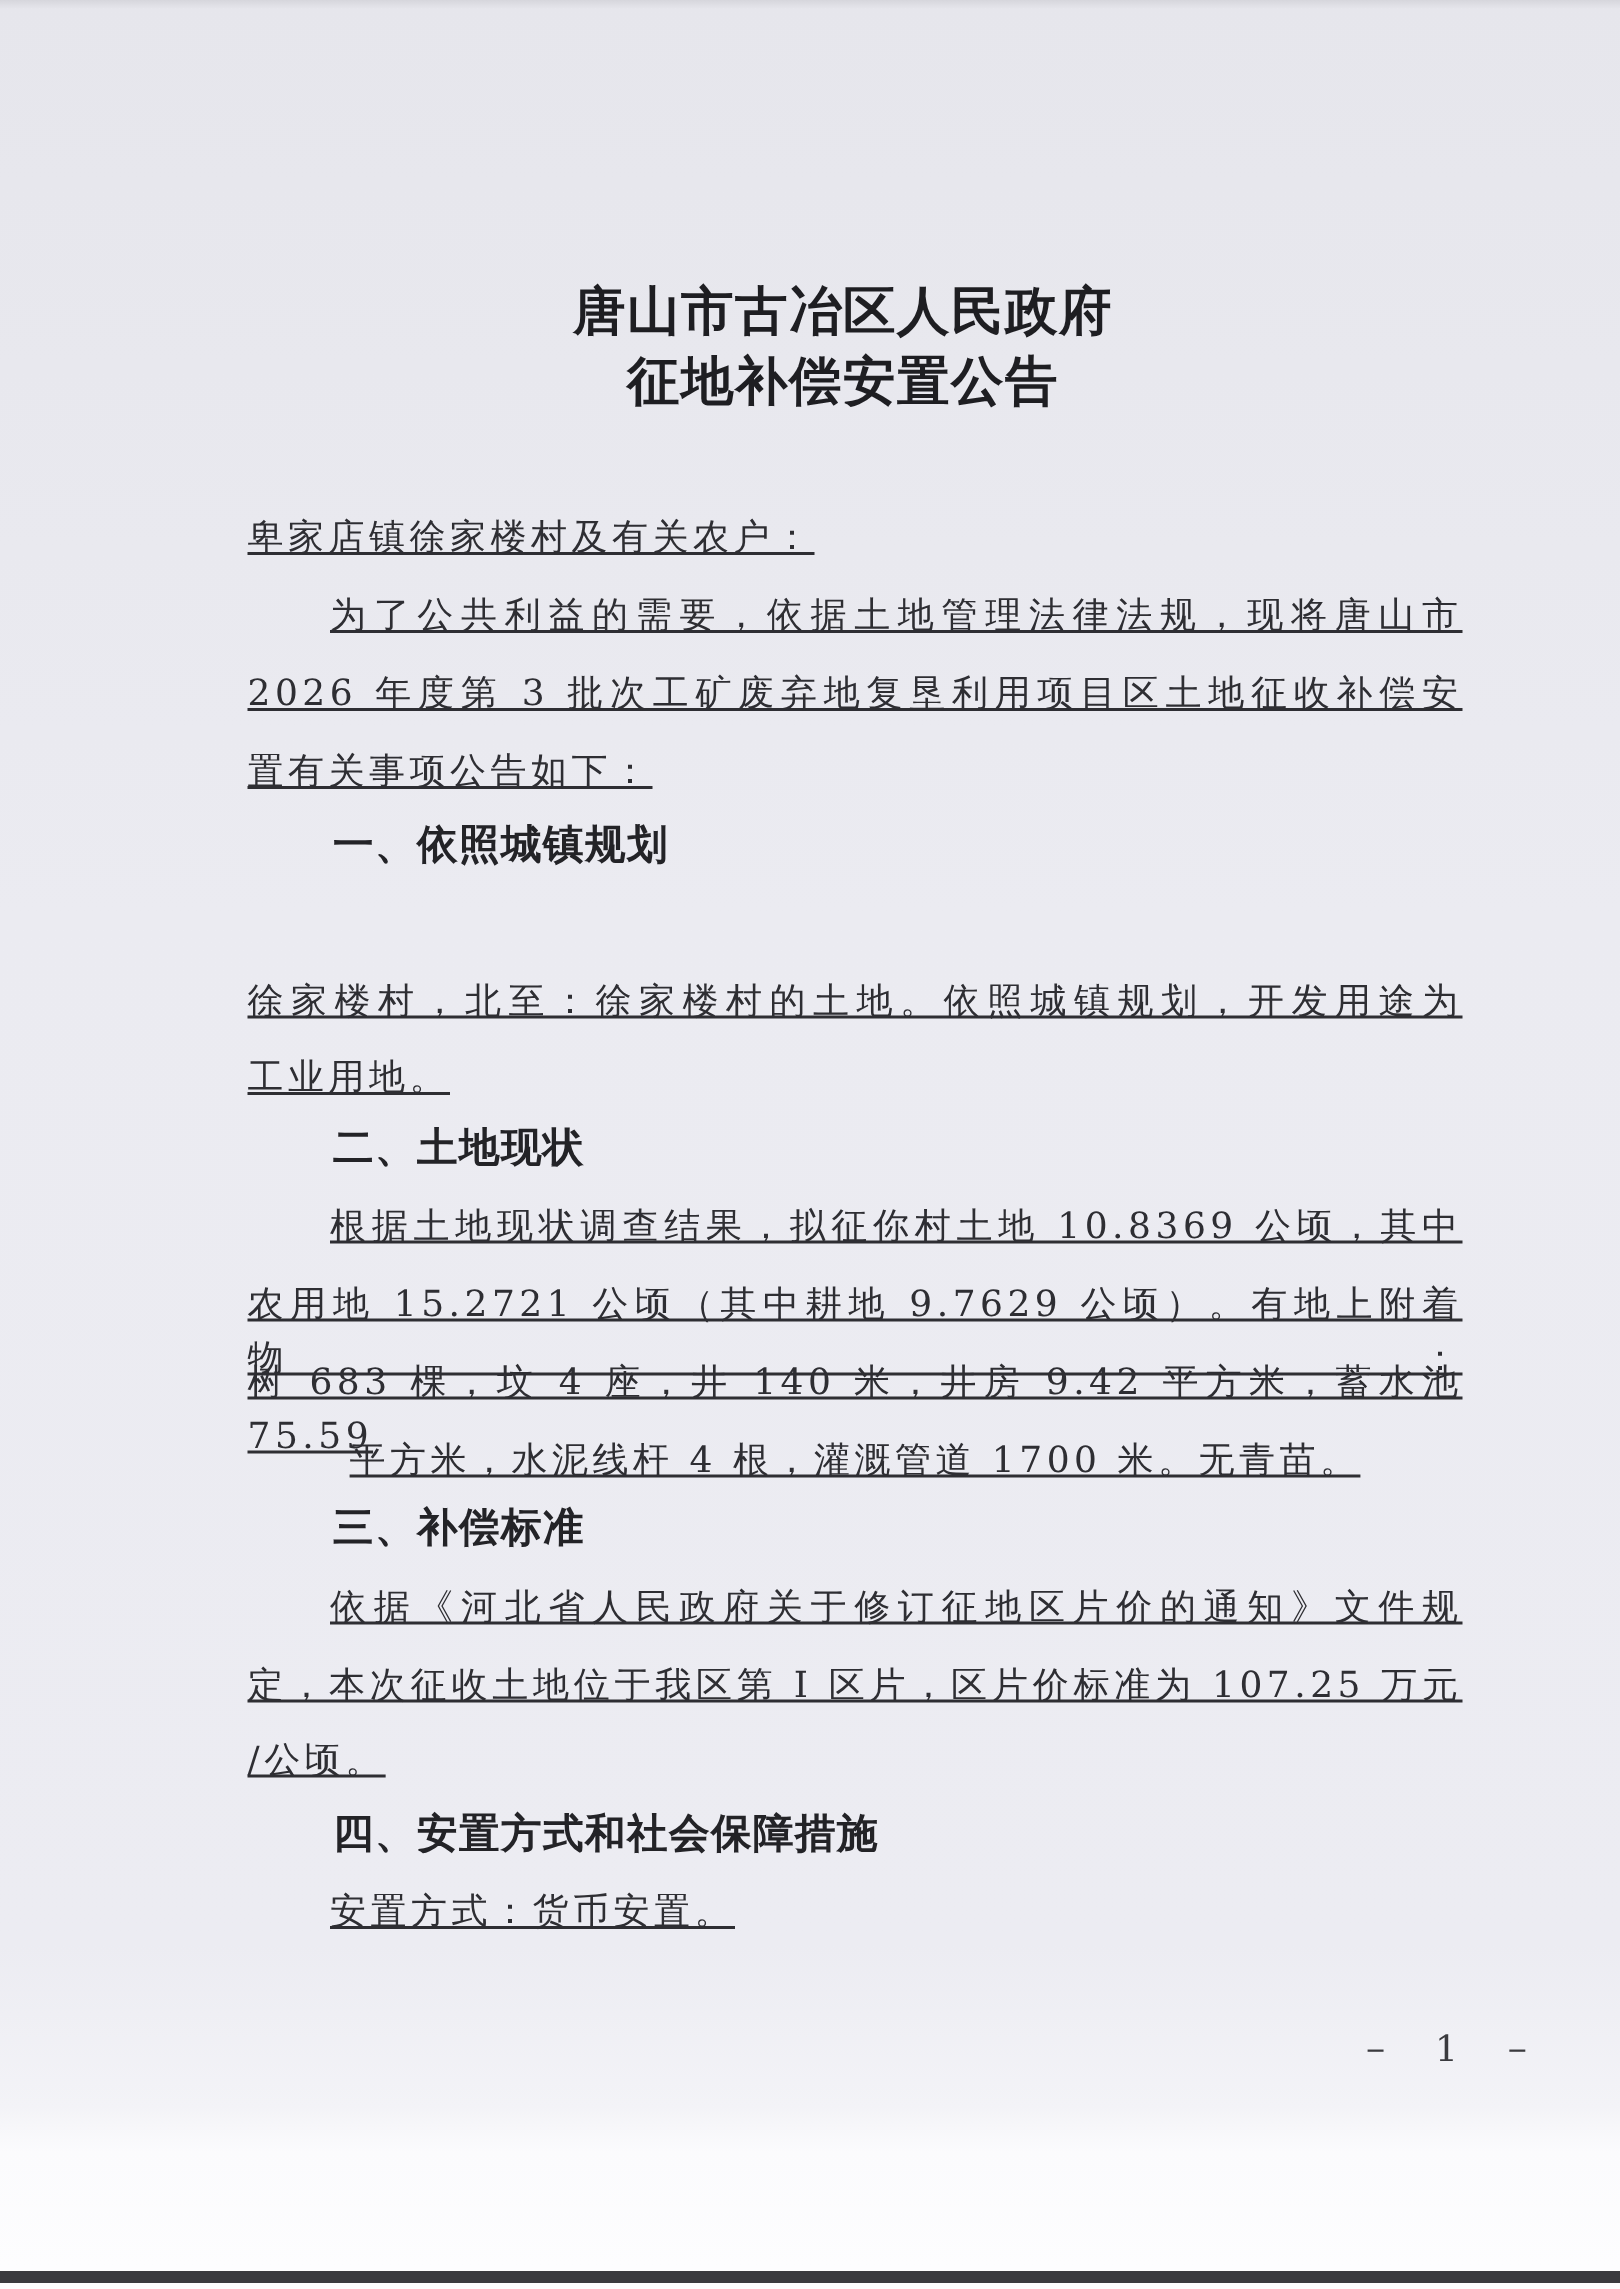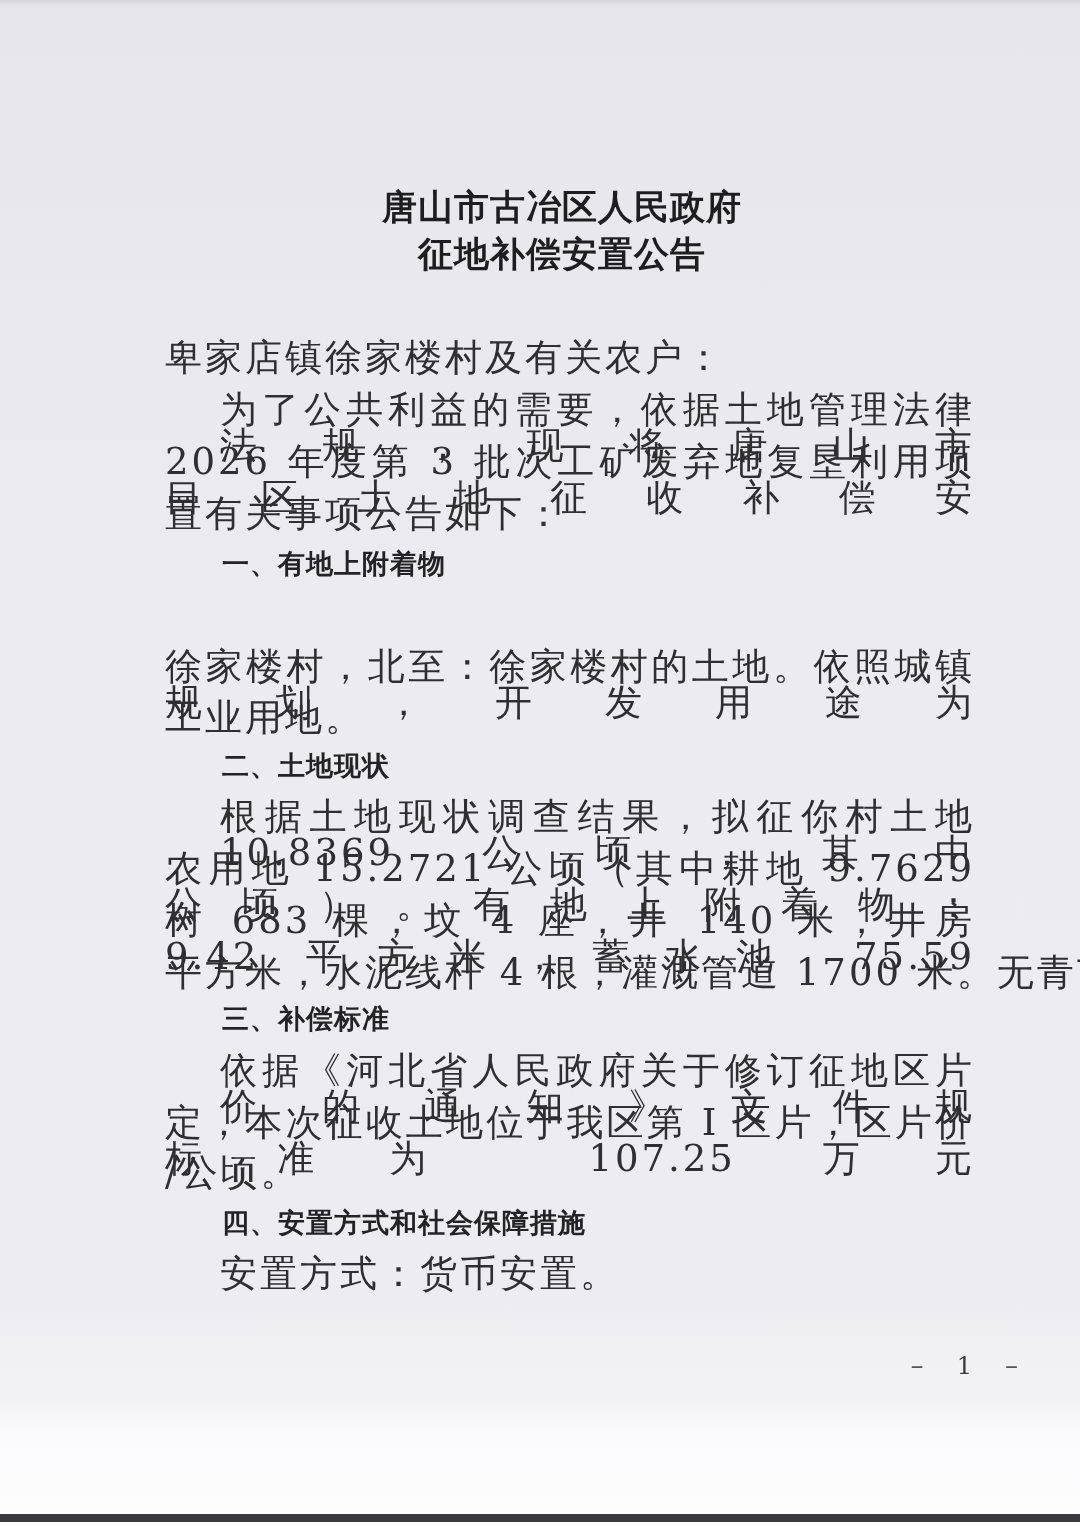--- a/index.html
+++ b/index.html
@@ -44,25 +44,26 @@
       color: #1e1e22;
       letter-spacing: 1px;
     }
     .title.l1 { top: 184px; left: 22px; }
     .title.l2 { top: 231px; left: 22px; }
 
     .line {
       position: absolute;
       left: 165px;
       width: 810px;
-      font-size: 37px;
+      font-size: 24px;
       line-height: 36px;
       white-space: nowrap;
       color: #2e2e33;
       letter-spacing: 3px;
+      text-decoration: underline;
     }
     .line.indent { left: 220px; width: 755px; }
     .line.justify {
       text-align: justify;
       text-align-last: justify;
       white-space: normal;
     }
     .heading {
       position: absolute;
       left: 222px;
@@ -90,21 +91,21 @@
 
   <div class="title l1">唐山市古冶区人民政府</div>
   <div class="title l2">征地补偿安置公告</div>
 
   <div class="line" style="top:340px;">卑家店镇徐家楼村及有关农户：</div>
 
   <div class="line indent justify" style="top:392px;">为了公共利益的需要，依据土地管理法律法规，现将唐山市</div>
   <div class="line justify" style="top:444px;">2026 年度第 3 批次工矿废弃地复垦利用项目区土地征收补偿安</div>
   <div class="line" style="top:496px;">置有关事项公告如下：</div>
 
-  <div class="heading" style="top:546px;">一、有地上附着物</div>
+  <div class="heading" style="top:546px;">一、依照城镇规划</div>
   <div class="line justify" style="top:649px;">徐家楼村，北至：徐家楼村的土地。依照城镇规划，开发用途为</div>
   <div class="line" style="top:700px;">工业用地。</div>
 
   <div class="heading" style="top:748px;text-align:center;">二、土地现状</div>
   <div class="line indent justify" style="top:799px;">根据土地现状调查结果，拟征你村土地 10.8369 公顷，其中</div>
   <div class="line justify" style="top:851px;">农用地 15.2721 公顷（其中耕地 9.7629 公顷）。有地上附着物：</div>
   <div class="line justify" style="top:903px;">树 683 棵，坟 4 座，井 140 米，井房 9.42 平方米，蓄水池 75.59</div>
   <div class="line" style="top:955px;text-align:center;">平方米，水泥线杆 4 根，灌溉管道 1700 米。无青苗。</div>
 
   <div class="heading" style="top:1001px;">三、补偿标准</div>

